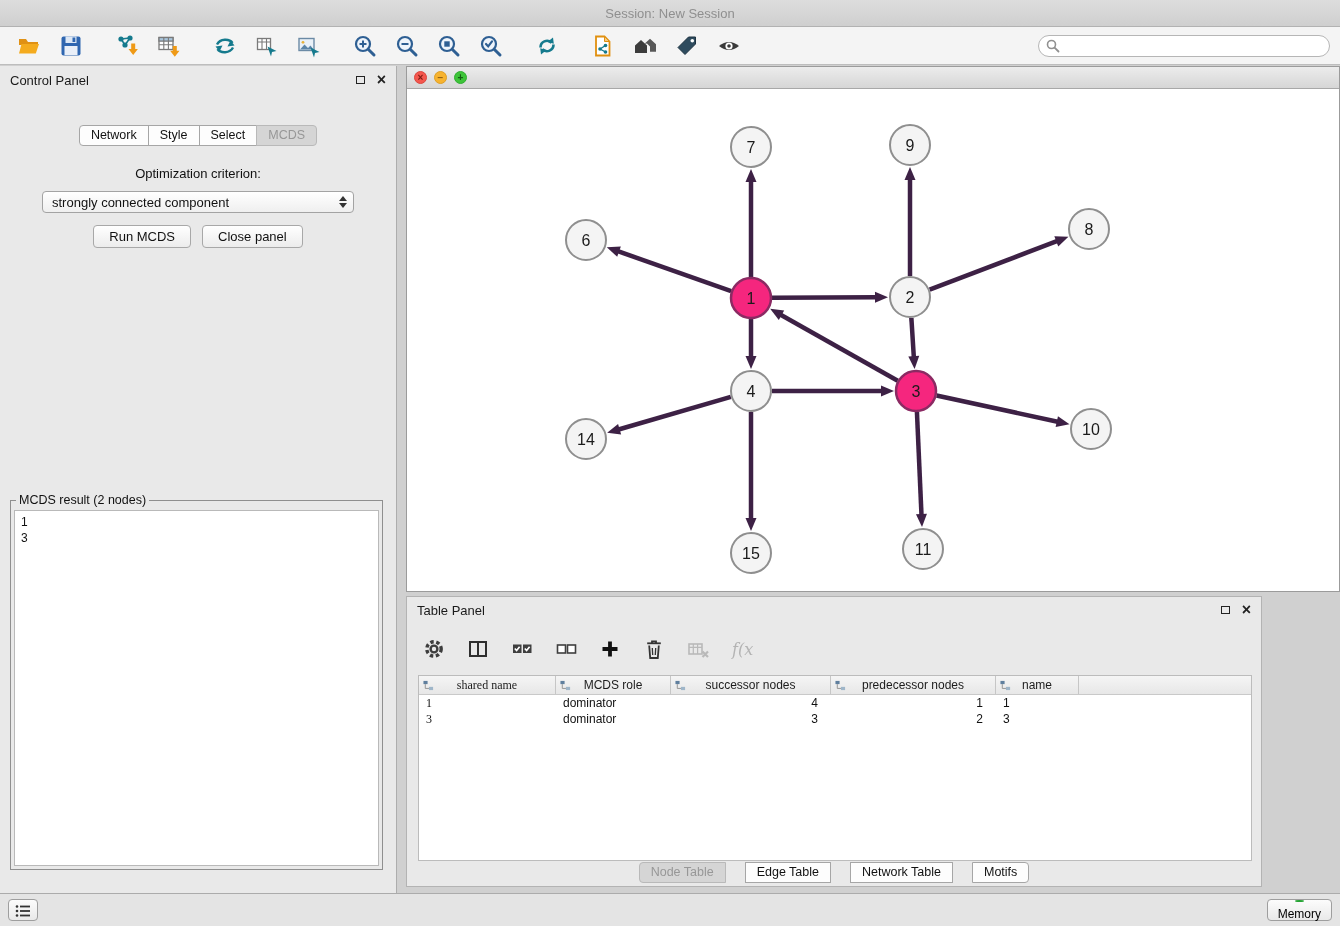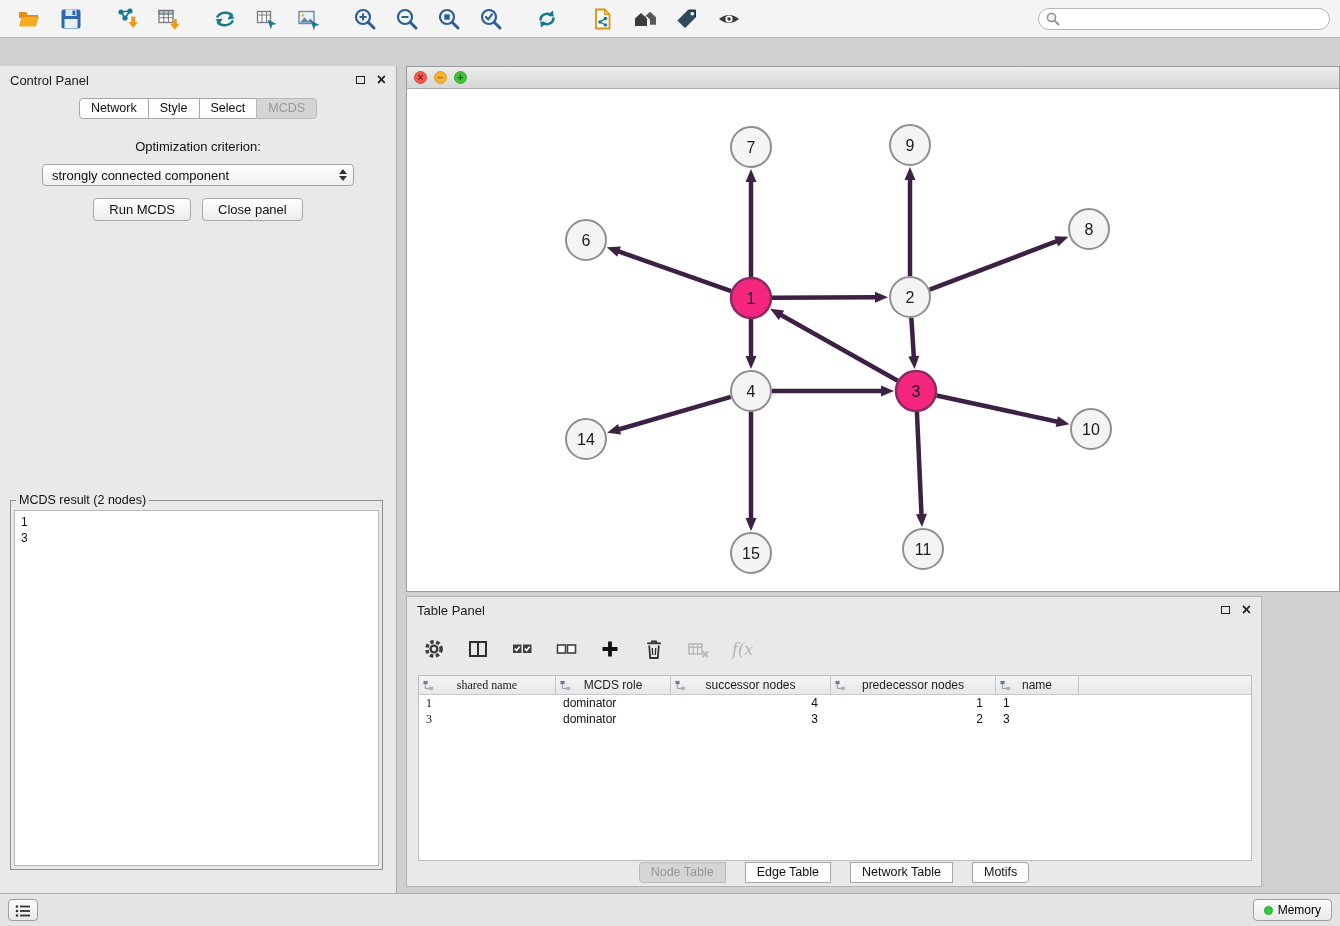--- a/index.html
+++ b/index.html
@@ -29,21 +29,21 @@
   .control-panel { position:absolute; left:0; top:0; bottom:0; width:397px; background:#e9e9e9; border-right:1px solid #adadad; }
   .panel-header { height:28px; display:flex; align-items:center; padding:0 10px; }
   .panel-title { font-size:13px; color:#1a1a1a; }
   .win-btns { margin-left:auto; display:flex; gap:12px; align-items:center; }
   .float-btn { width:9px; height:8px; border:1.5px solid #222; display:inline-block; }
   .close-btn { display:inline-block; line-height:1; }
   .close-btn::before { content:"×"; font-size:16px; font-weight:bold; color:#222; }
   .seg-tabs { display:flex; justify-content:center; }
   .ctl-tabs { margin-top:4px; }
   .tab { padding:2px 11px 3px; font-size:12.5px; background:#fdfdfd; border:1px solid #a6a6a6; margin-left:-1px;
-         color:#111; cursor:default; white-space:nowrap; }
+         color:#111; cursor:default; white-space:nowrap;margin-top:27px; }
   .tab:first-child { border-radius:4px 0 0 4px; margin-left:0; }
   .tab:last-child { border-radius:0 4px 4px 0; }
   .tab.active { background:#d5d5d5; color:#979797; border-color:#b9b9b9; }
   .opt-label { text-align:center; margin-top:20px; font-size:13px; }
   .select { width:312px; margin:10px auto 0; height:22px; background:linear-gradient(#ffffff,#efefef);
             border:1px solid #a3a3a3; border-radius:4px; display:flex; align-items:center; padding:0 6px 0 9px; font-size:13px; }
   .chevrons { margin-left:auto; display:flex; flex-direction:column; align-items:center; gap:2px; }
   .chv-up { width:0; height:0; border-left:4px solid transparent; border-right:4px solid transparent; border-bottom:5px solid #333; }
   .chv-dn { width:0; height:0; border-left:4px solid transparent; border-right:4px solid transparent; border-top:5px solid #333; }
   .btn-row { display:flex; justify-content:center; gap:11px; margin-top:12px;border-radius:7px; }
@@ -84,21 +84,21 @@
   .td.num { text-align:right; padding-right:13px; padding-left:0; }
   .col-0 { width:137px;font-family:Liberation Serif, serif; } .col-1 { width:115px; } .col-2 { width:160px; } .col-3 { width:165px; } .col-4 { width:83px; }
   .tp-tabs { position:absolute; bottom:3px; left:0; right:0;gap:20px; }
 
   
   .statusbar { position:absolute; bottom:0; left:0; right:0; height:33px; background:#e4e4e4; border-top:1px solid #ababab;
                display:flex; align-items:center; padding:0 8px; }
   .sb-btn { height:22px; background:linear-gradient(#fcfcfc,#e9e9e9); border:1px solid #9e9e9e; border-radius:4px;
             display:flex; align-items:center; justify-content:center; padding:0 6px; gap:5px; font-size:12px; cursor:default;
             font-family:"Liberation Sans",sans-serif; }
-  .mem-btn { margin-left:auto; padding:0 10px; }
+  .mem-btn { margin-left:auto; padding:0 10px;flex-direction:column; }
   .mem-dot { width:9px; height:9px; border-radius:50%; background:#2ecc40; border:1px solid #25a233; display:inline-block; }
 
   .hidden-defs { position:absolute; width:0; height:0; overflow:hidden; }
 </style>
 </head>
 <body>
 
 <svg class="hidden-defs" aria-hidden="true">
   <defs>
     <g id="i-open-session">
@@ -240,20 +240,23 @@
       <circle cx="2" cy="7" r="1.3" fill="#333"></circle>
         <rect x="5" y="6.1" width="10" height="1.8" fill="#333"></rect>
       <circle cx="2" cy="11.5" r="1.3" fill="#333"></circle>
         <rect x="5" y="10.6" width="10" height="1.8" fill="#333"></rect>
     </g>
   </defs>
 </svg>
 
 <div class="app">
 
+  <div class="titlebar">
+    <span>Session: New Session</span>
+  </div>
 
   <div class="toolbar" id="main-toolbar">
     <div class="tb-group">
         <button class="tb-btn">
           <svg width="24" height="24" viewBox="0 0 24 24">
             <use href="#i-open-session"></use>
           </svg>
         </button>
         <button class="tb-btn">
           <svg width="24" height="24" viewBox="0 0 24 24">

